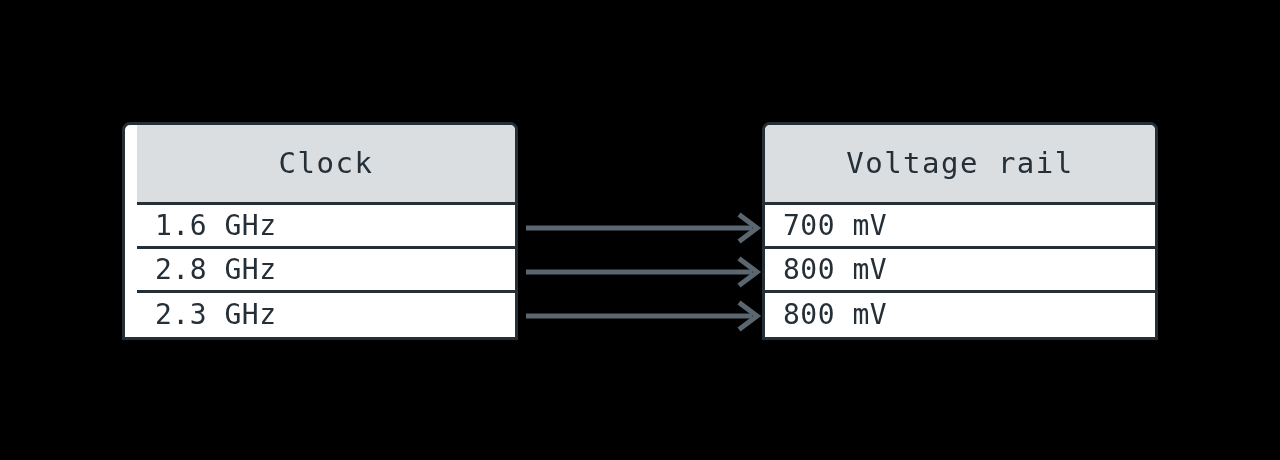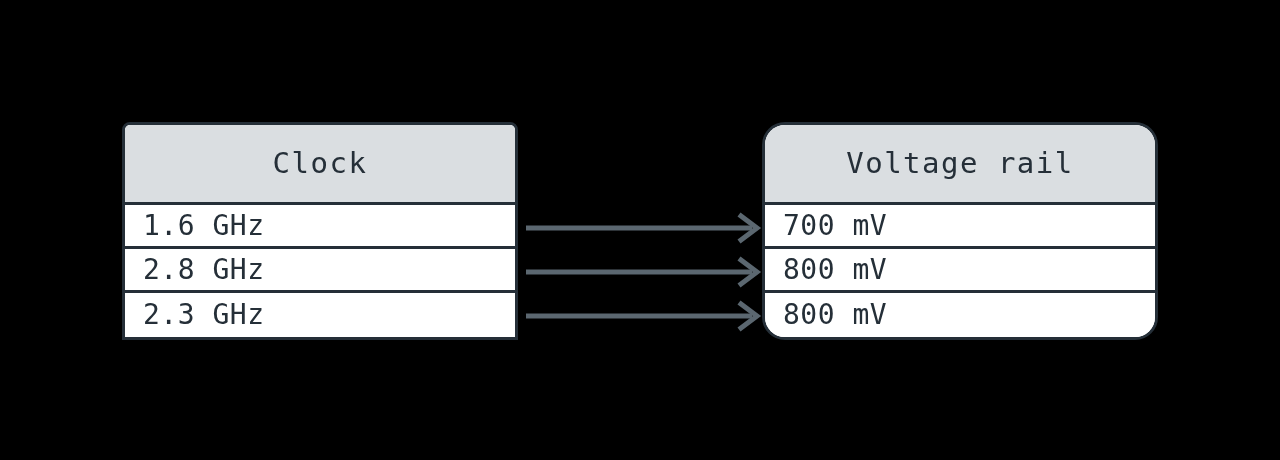--- a/index.html
+++ b/index.html
@@ -22,22 +22,22 @@
 
   
   .node {
     position: absolute;
     box-sizing: border-box;
     border: 3px solid #252f38;
     border-radius: 8px 8px 0 0;
     background: #ffffff;
     overflow: hidden;
   }
-  .node-left  { left: 122px; top: 122px; width: 396px; height: 218px; }
-  .node-right { left: 762px; top: 122px; width: 396px; height: 218px; border-radius: 23px; }
+  .node-left  { left: 122px; top: 122px; width: 396px; height: 218px; padding-left: 12px; }
+  .node-right { left: 762px; top: 122px; width: 396px; height: 218px; }
 
   .node-header {
     height: 80px;
     background: #dadee1;
     display: flex;
     align-items: center;
     justify-content: center;
     border-bottom: 3px solid #252f38;
     box-sizing: border-box;
   }

